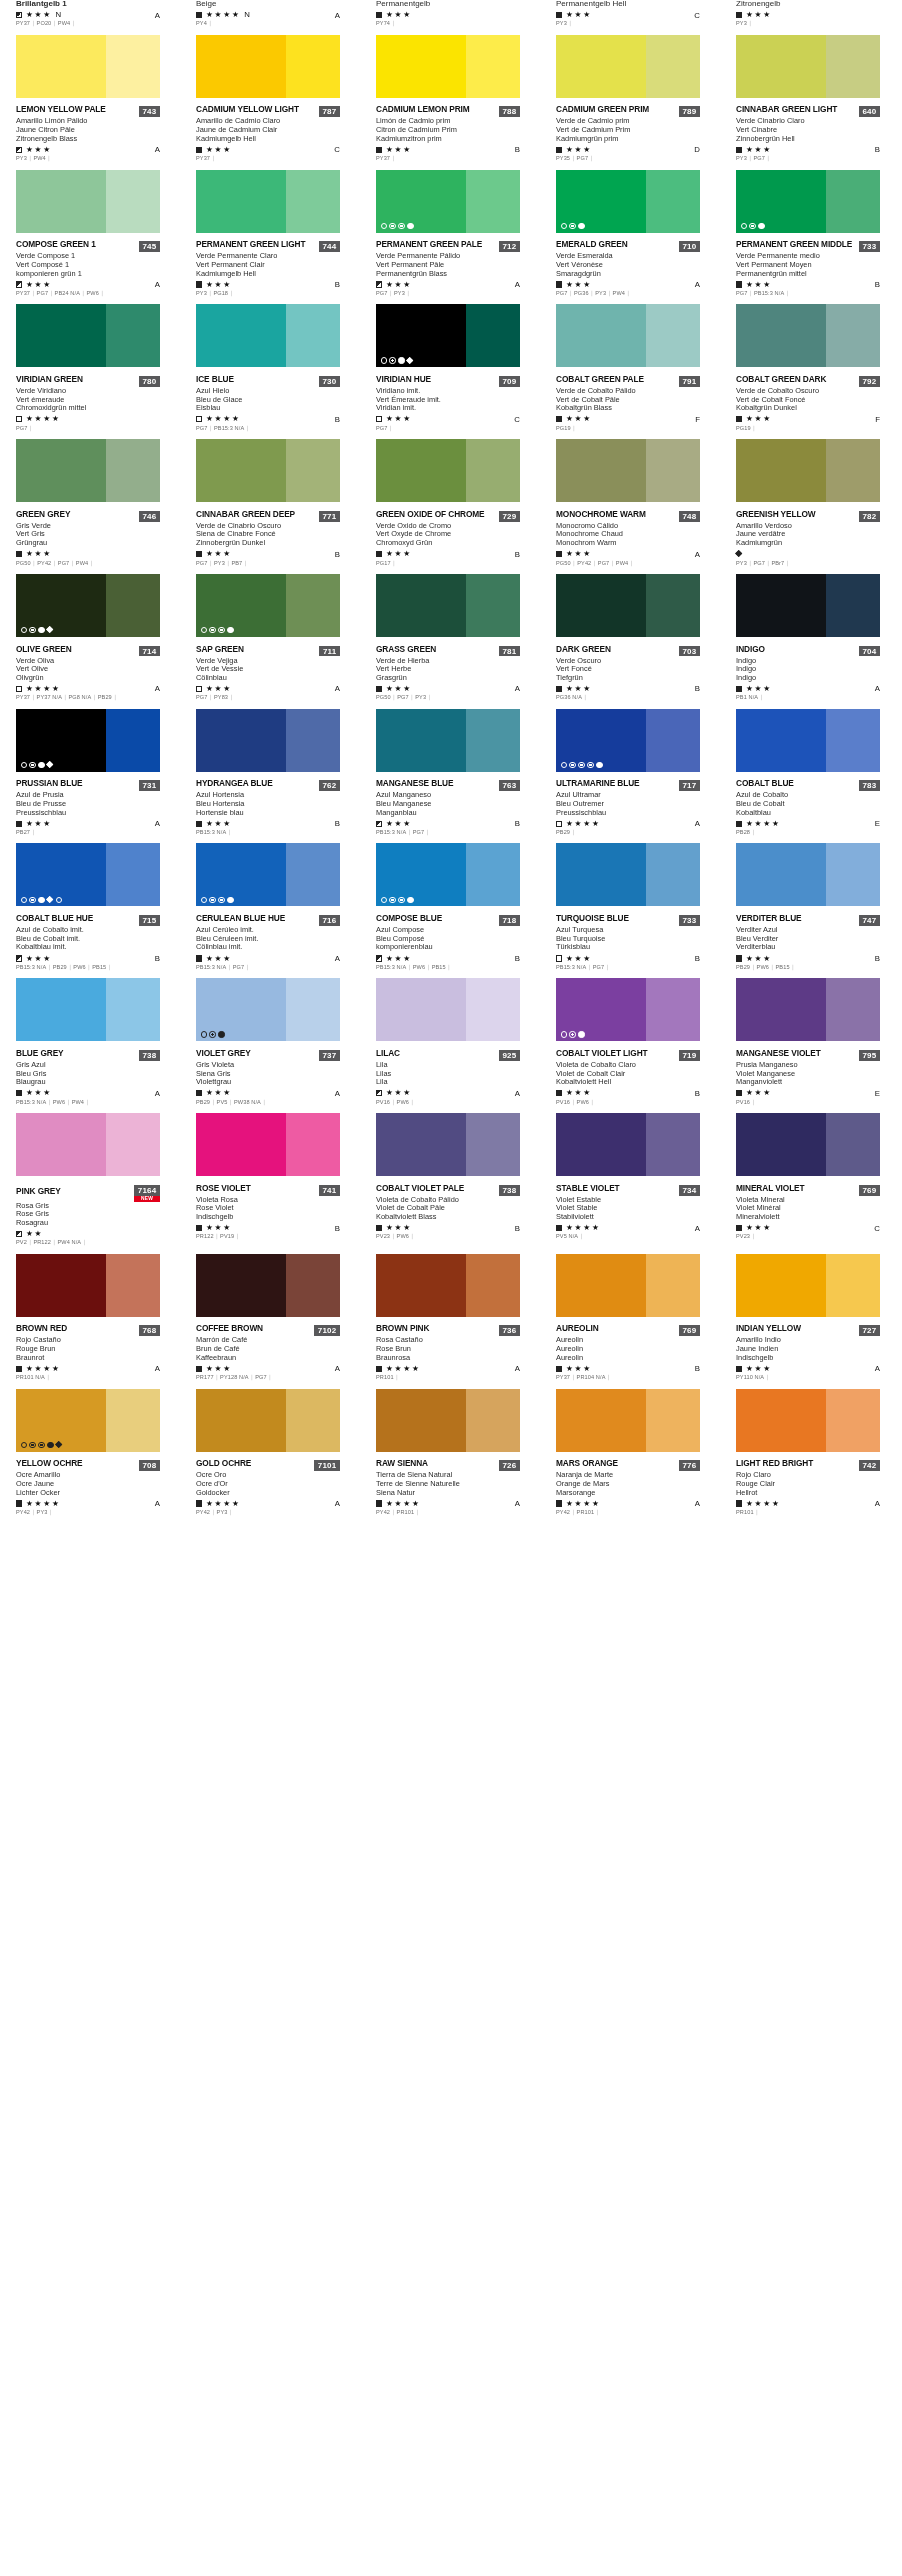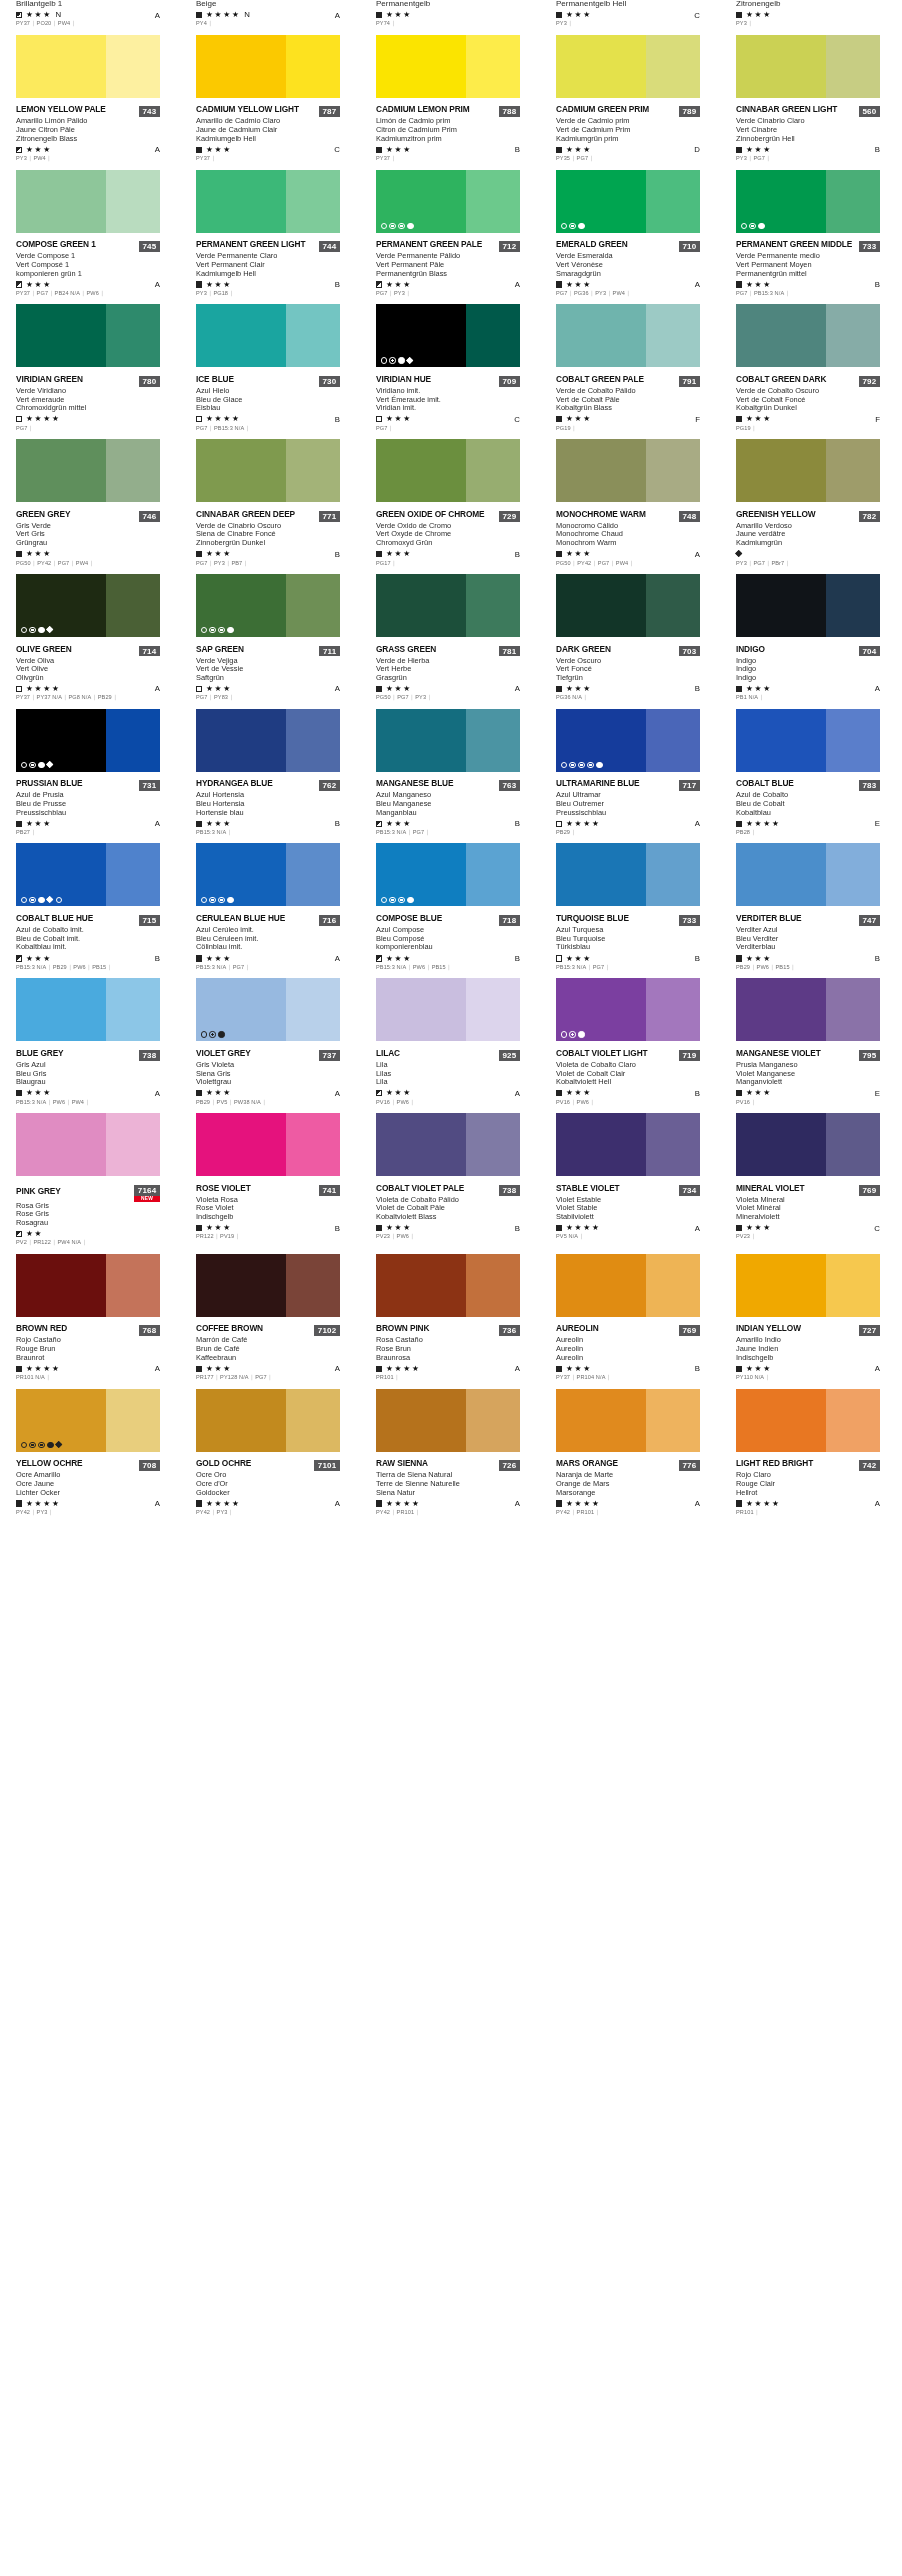--- a/index.html
+++ b/index.html
@@ -94,21 +94,21 @@
   .toprow .meta { padding-top:0; }
 </style>
 </head>
 <body>
 
 <div id="sheet">
   <div class="grid toprow" id="toprow">
       <div class="cell">
         <div class="cellinner">
           <div class="meta">
-            <div class="tr" style="font-size:8px;">Brillantgelb 1</div>
+            <div class="tr" style="font-size:8px;font-weight:bold;">Brillantgelb 1</div>
             <div class="starline">
               <div class="stars">
                 <span class="opq o-half"></span>
                 <span class="star">★</span>
                 <span class="star">★</span>
                 <span class="star">★</span>
                 <span class="series" style="margin-left:3.6px">N</span>
               </div>
               <span class="series">A</span>
             </div>
@@ -298,21 +298,21 @@
       </div>
       <div class="cell">
         <div class="cellinner">
           <div class="swatch">
             <div class="mass" style="background:#cbd154"></div>
             <div class="tint" style="background:#c7cd83"></div>
           </div>
           <div class="meta">
             <div class="nameline">
               <span class="ename">CINNABAR GREEN LIGHT</span>
-              <span class="codewrap"><span class="code">560</span></span>
+              <span class="codewrap"><span class="code">640</span></span>
             </div>
             <div class="tr">Verde Cinabrio Claro</div>
             <div class="tr">Vert Cinabre</div>
             <div class="tr">Zinnobergrün Hell</div>
             <div class="starline">
               <div class="stars">
                 <span class="opq o-full"></span>
                 <span class="star">★</span>
                 <span class="star">★</span>
                 <span class="star">★</span>
@@ -795,21 +795,21 @@
               <span class="full"></span>
             </div>
           </div>
           <div class="meta">
             <div class="nameline">
               <span class="ename">SAP GREEN</span>
               <span class="codewrap"><span class="code">711</span></span>
             </div>
             <div class="tr">Verde Vejiga</div>
             <div class="tr">Vert de Vessie</div>
-            <div class="tr">Saftgrün</div>
+            <div class="tr">Cölinblau</div>
             <div class="starline">
               <div class="stars">
                 <span class="opq o-none"></span>
                 <span class="star">★</span>
                 <span class="star">★</span>
                 <span class="star">★</span>
               </div>
               <span class="series">A</span>
             </div>
             <div class="pigline"><span>PG7</span><span class="sep">∣</span><span>PY83</span><span class="sep">∣</span></div>

